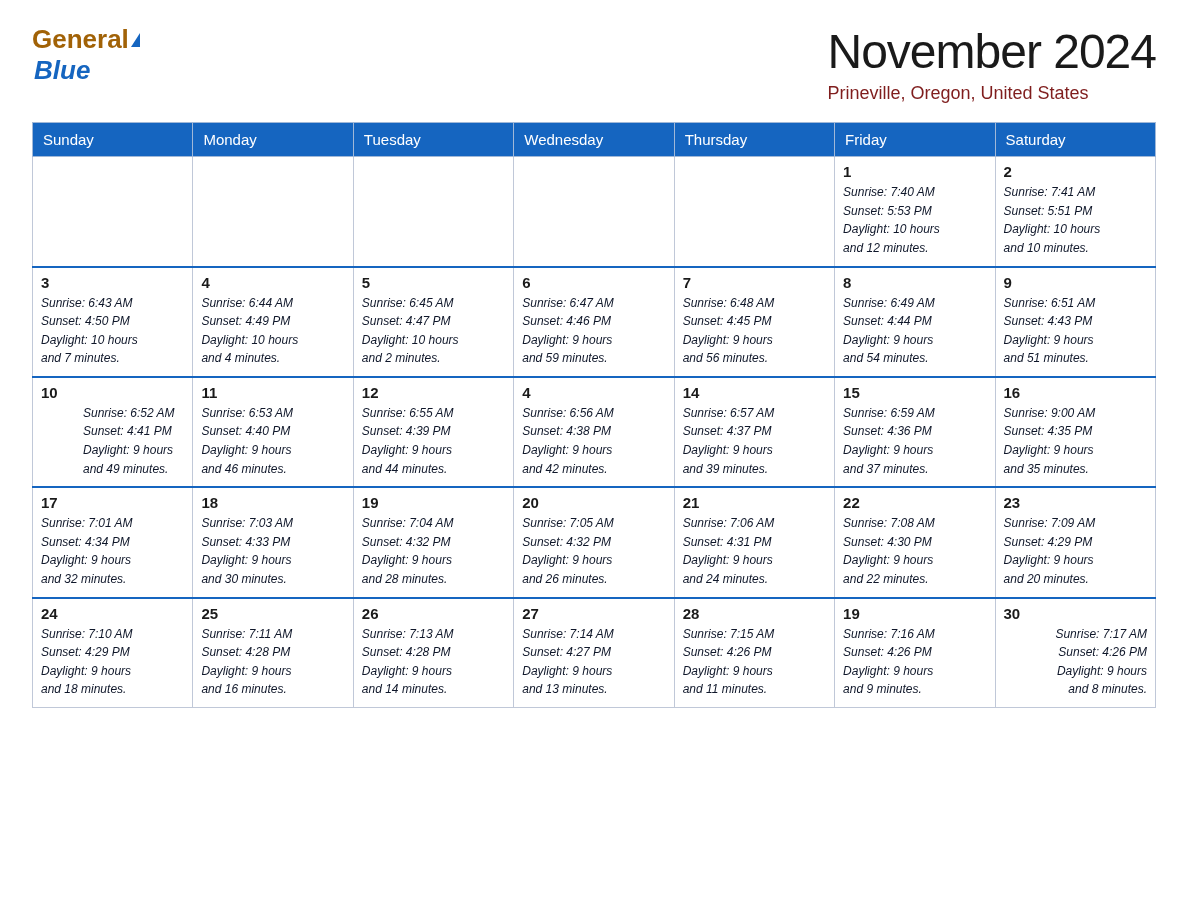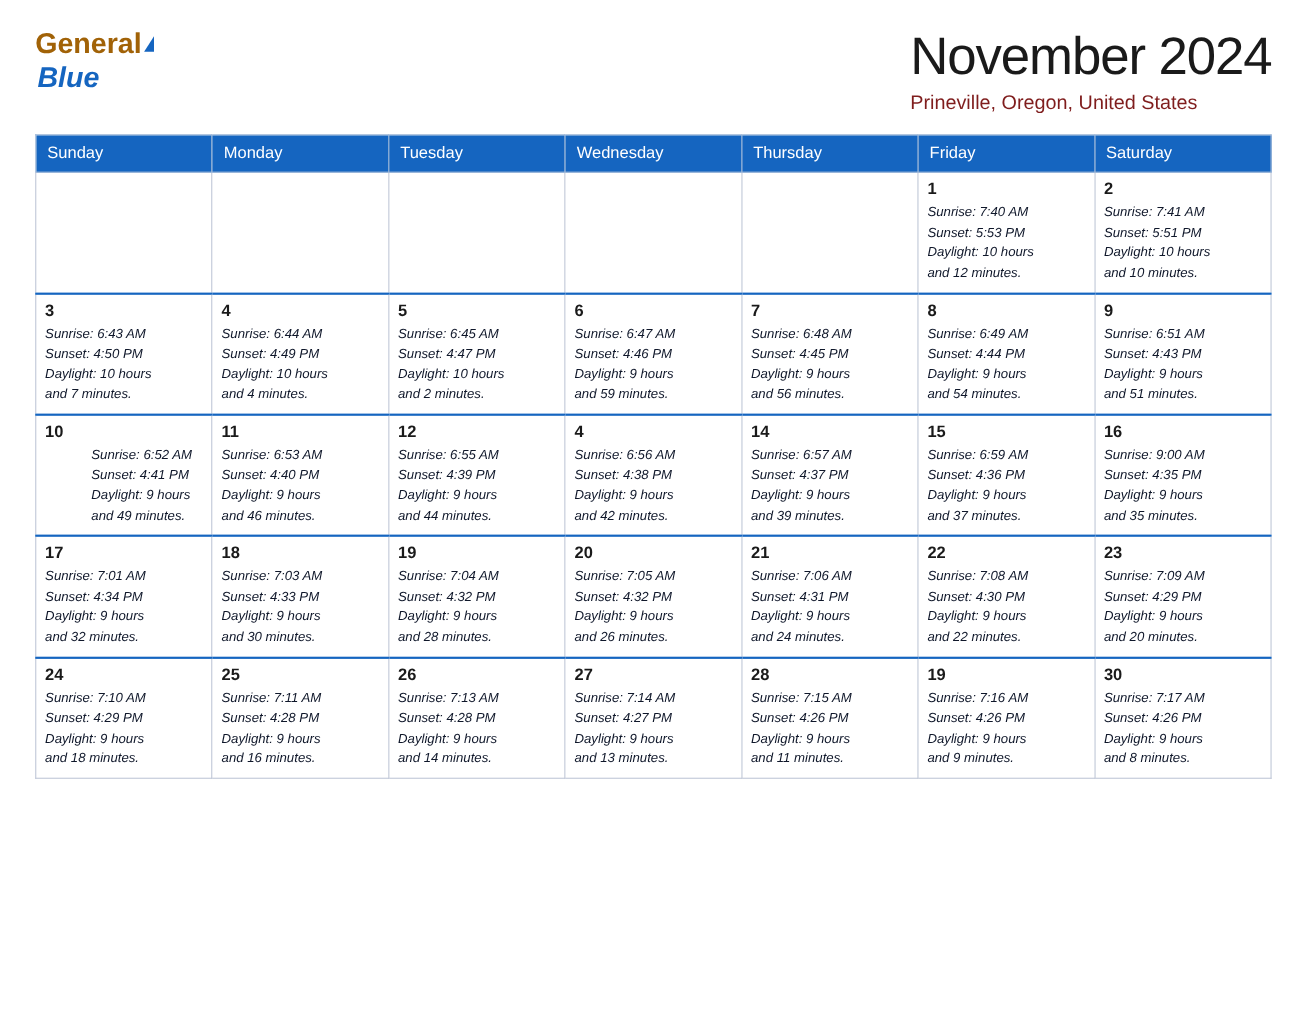--- a/index.html
+++ b/index.html
@@ -330,20 +330,20 @@
         </td>
         <td>
           <span class="day-num">19</span>
           <div class="day-info" style="white-space: pre-line;">Sunrise: 7:16 AM
 Sunset: 4:26 PM
 Daylight: 9 hours
 and 9 minutes.</div>
         </td>
         <td>
           <span class="day-num">30</span>
-          <div class="day-info" style="white-space: pre-line;">Sunrise: 7:17 AM
+          <div class="day-info" style="white-space: pre-line; text-align: right;">Sunrise: 7:17 AM
 Sunset: 4:26 PM
 Daylight: 9 hours
 and 8 minutes.</div>
         </td>
       </tr>
     </tbody>
 </table>
 
 </body></html>

